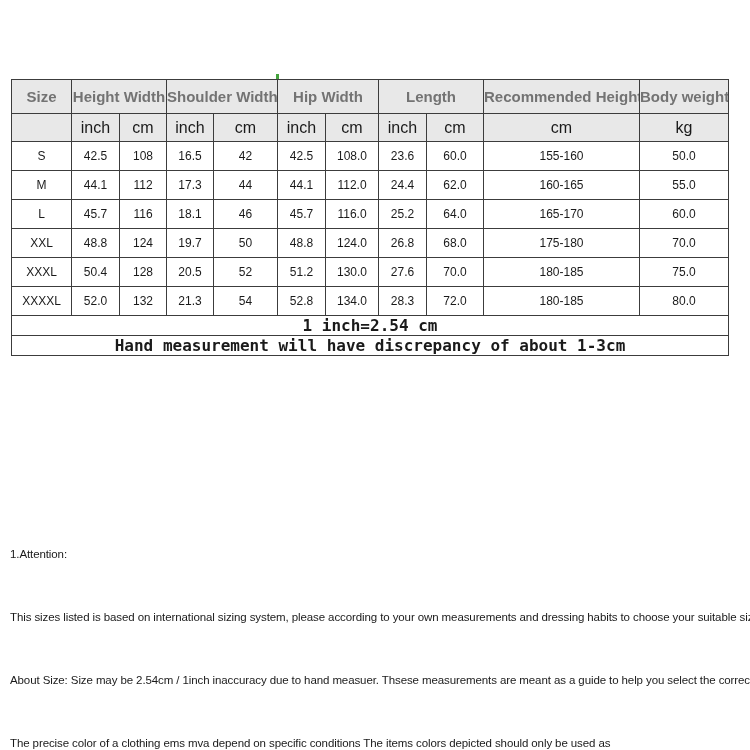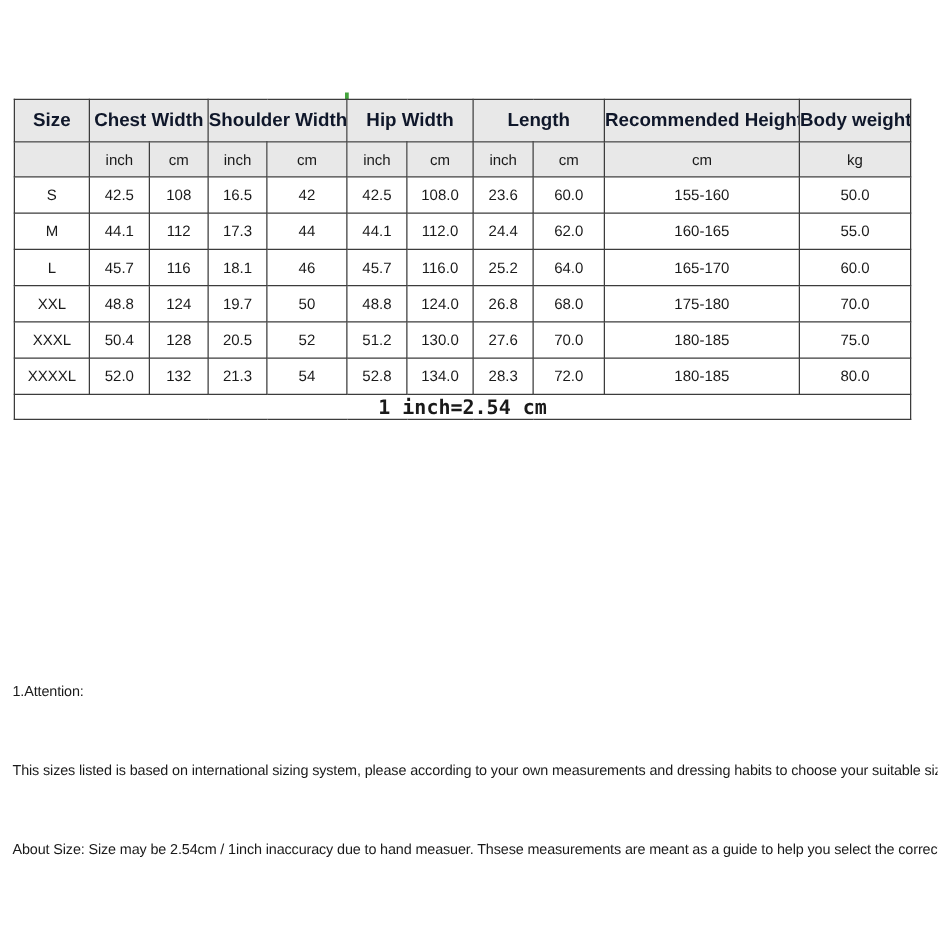--- a/index.html
+++ b/index.html
@@ -27,25 +27,25 @@
     border-collapse:collapse;table-layout:fixed;
   }
   .size-table th,.size-table td{
     border:1px solid var(--border);
     text-align:center;vertical-align:middle;
     padding:0;overflow:hidden;white-space:nowrap;
     color:var(--text);
   }
   .head-row th{
     height:33px;background:var(--header-bg);
-    font-size:15px;font-weight:bold;color:#0f172a;
+    font-size:15px;font-weight:bold;color:#737373;
   }
   .units-row th{
     height:27px;background:var(--header-bg);
-    font-size:12px;font-weight:normal;
+    font-size:16px;font-weight:normal;
   }
   tbody td{height:28px;font-size:12px;background:#fff;}
   tfoot td{
     height:15px;background:#fff;
     font-family:"DejaVu Sans Mono", monospace;
     font-size:16px;font-weight:bold;
   }
   .notes{
     position:absolute;left:10px;top:499px;width:740px;
     font-size:11.5px;letter-spacing:-0.1px;color:var(--text);
@@ -68,21 +68,21 @@
       <col style="width:48px">
     <col style="width:53px">
       <col style="width:48px">
       <col style="width:57px">
     <col style="width:156px">
       <col style="width:89px">
   </colgroup>
   <thead>
     <tr class="head-row">
       <th>Size</th>
-      <th colspan="2">Chest Width</th>
+      <th colspan="2">Height Width</th>
       <th colspan="2">Shoulder Width</th>
       <th colspan="2">Hip Width</th>
       <th colspan="2">Length</th>
       <th>Recommended Height</th>
       <th>Body weight</th>
     </tr>
     <tr class="units-row">
       <th></th>
       <th>inch</th>
       <th>cm</th>
@@ -173,26 +173,30 @@
         <td>28.3</td>
         <td>72.0</td>
         <td>180-185</td>
         <td>80.0</td>
       </tr>
     </tbody>
   <tfoot>
     <tr>
       <td colspan="11">1 inch=2.54 cm</td>
     </tr>
+    <tr>
+      <td colspan="11">Hand measurement will have discrepancy of about 1-3cm</td>
+    </tr>
   </tfoot>
 </table>
 
 <div class="notes">
   <div class="note">
     <div class="note-heading">1.Attention:</div>
     <div class="note-line">This sizes listed is based on international sizing system, please according to your own measurements and dressing habits to choose your suitable size.</div>
   </div>
   <div class="note">
     <div class="note-line">About Size: Size may be 2.54cm / 1inch inaccuracy due to hand measuer. Thsese measurements are meant as a guide to help you select the correct size.</div>
   </div>
   <div class="note">
+    <div class="note-line">The precise color of a clothing ems mva depend on specific conditions The items colors depicted should only be used as</div>
   </div>
 </div>
 
 </body></html>

